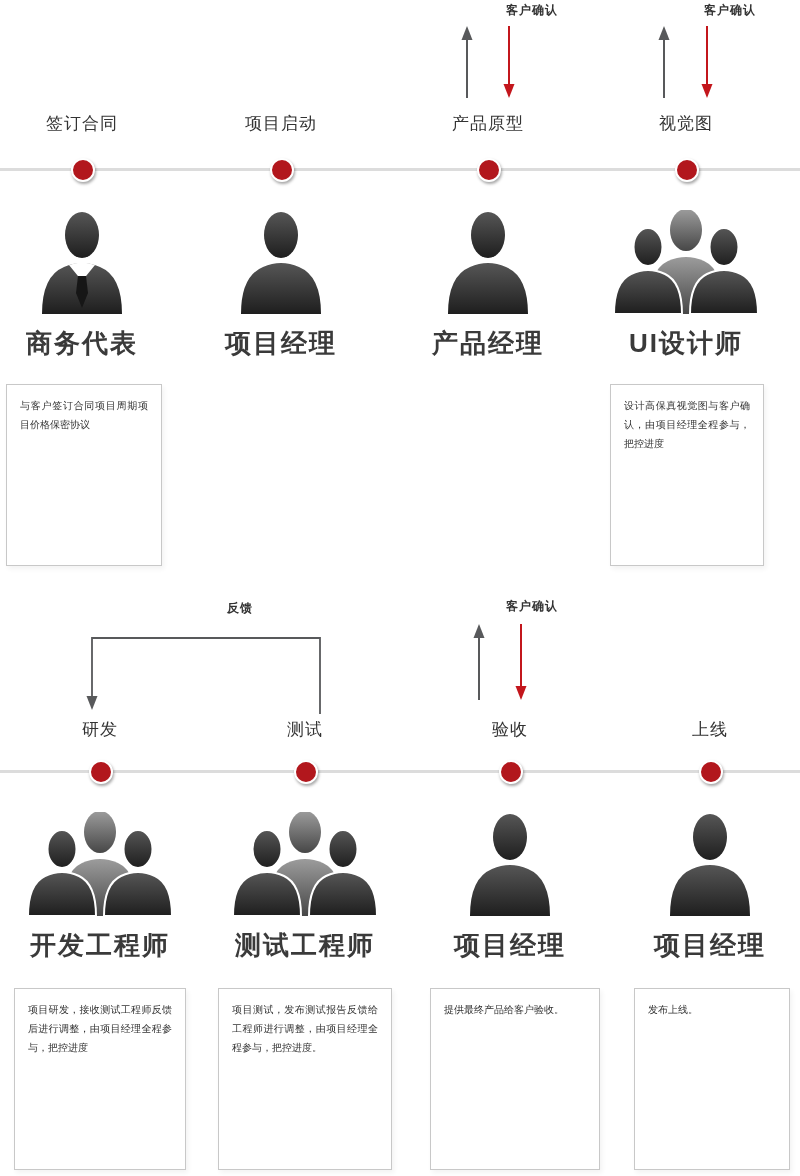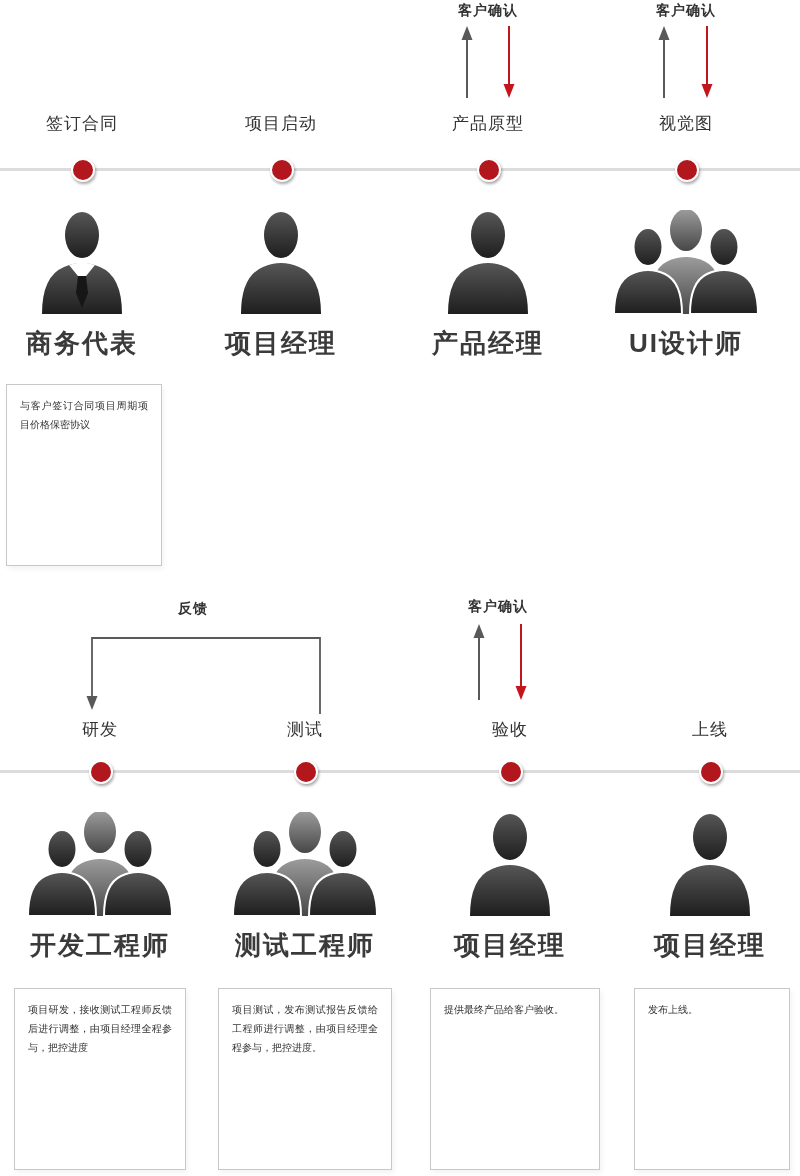--- a/index.html
+++ b/index.html
@@ -1,21 +1,21 @@
 <!DOCTYPE html>
 <html><head>
 <meta charset="utf-8">
 <style>
   html,body{margin:0;padding:0;background:#fff;}
   .canvas{
     position:relative;width:800px;height:1176px;background:#fff;overflow:hidden;
     font-family:"Liberation Sans","DejaVu Sans",sans-serif;color:#333;
   }
   .stage-title{position:absolute;width:160px;text-align:center;font-size:17px;font-weight:400;color:#333;letter-spacing:1px;}
-  .confirm{position:absolute;width:140px;text-align:center;font-size:14px;font-weight:700;color:#333;letter-spacing:1px;}
+  .confirm{position:absolute;width:140px;text-align:right;font-size:12px;font-weight:700;color:#333;letter-spacing:1px;}
   .timeline{position:absolute;left:0;width:800px;height:3px;background:#dcdcdc;}
   .dot{
     position:absolute;width:20px;height:20px;border-radius:50%;
     background:#b2171d;border:2px solid #fff;
     box-shadow:1px 2px 3px rgba(0,0,0,.35);
   }
   .icon{position:absolute;line-height:0;}
   .role{position:absolute;width:220px;text-align:center;font-size:26px;font-weight:700;color:#3a3a3a;letter-spacing:2px;}
   .box{
     position:absolute;height:182px;background:#fff;border:1px solid #c8c8c8;box-sizing:border-box;
@@ -111,20 +111,21 @@
       <path d="M80 104 Q80 72 97 64 Q105.5 60 114 60 Q122.5 60 131 64 Q148 72 148 104 Z" fill="url(#gDark)" stroke="#fff" stroke-width="2"></path>
     </svg>
   </span>
 
   <div class="role" style="left:-28px;top:326px;">商务代表</div>
   <div class="role" style="left:171px;top:326px;">项目经理</div>
   <div class="role" style="left:576px;top:326px;">UI设计师</div>
   <div class="role" style="left:378px;top:326px;">产品经理</div>
 
   <div class="box" style="left:6px;top:384px;width:156px;">与客户签订合同项目周期项目价格保密协议</div>
+  <div class="box" style="left:610px;top:384px;width:154px;">设计高保真视觉图与客户确认，由项目经理全程参与，把控进度</div>
 
   <div class="confirm" style="left:133px;top:600px;width:120px;">反馈</div>
   <span class="arrow" style="left:86px;top:630px;">
     <svg width="240" height="86" viewBox="0 0 240 86">
       <polyline points="234,84 234,8 6,8 6,66" fill="none" stroke="#58595b" stroke-width="1.8"></polyline>
       <polygon points="6,80 0.5,66 11.5,66" fill="#58595b"></polygon>
     </svg>
   </span>
 
   <div class="confirm" style="left:438px;top:598px;width:120px;">客户确认</div>

